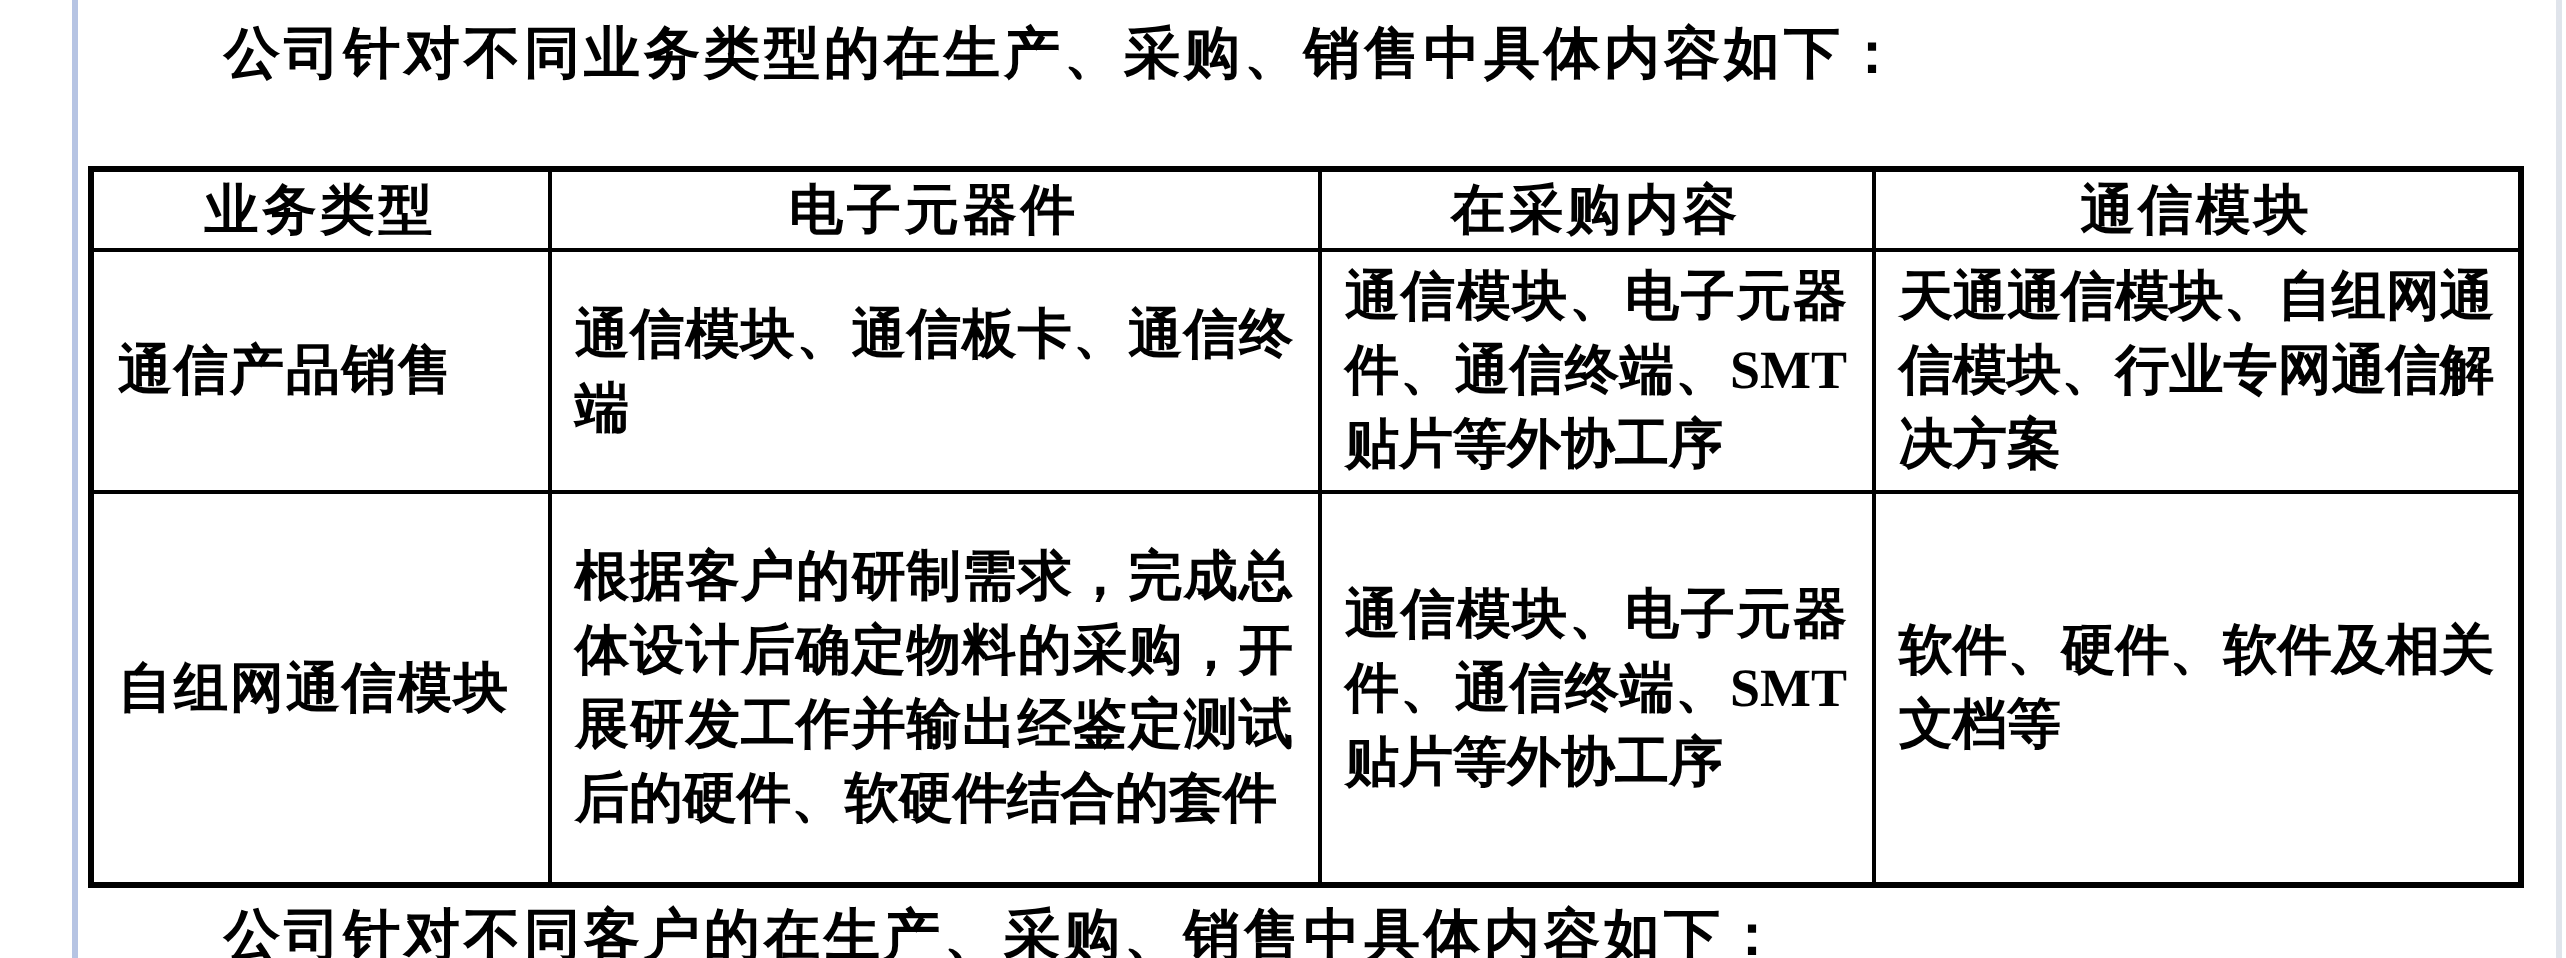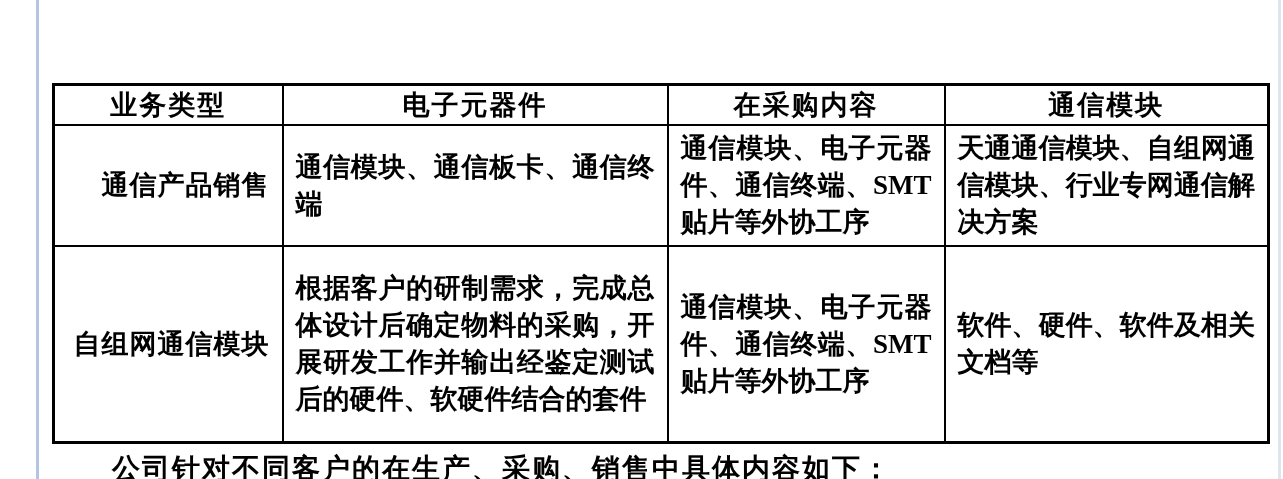--- a/index.html
+++ b/index.html
@@ -39,21 +39,21 @@
     font-weight: bold;
     letter-spacing: 2px;
     white-space: nowrap;
     line-height: 34px;
   }
   .para.intro { top: 11px; }
   .para.closing { top: 452px; }
 
   table.biz-table {
     position: absolute;
-    left: 52px;
+    left: 44px;
     top: 83px;
     width: 1215px;
     border-collapse: collapse;
     table-layout: fixed;
     border: 3px solid #000000;
     font-size: 27px;
     font-weight: bold;
   }
   .biz-table th,
   .biz-table td {
@@ -68,37 +68,38 @@
     letter-spacing: 2px;
     font-weight: bold;
     padding: 0 4px;
   }
   .biz-table td {
     padding: 4px 12px;
   }
   .biz-table tr.row-1 td { height: 106px; }
   .biz-table tr.row-2 td { height: 186px; }
   td.cell-type {
-    text-align: right;
+    text-align: left;
     letter-spacing: 1px;
     white-space: nowrap;
   }
   td.cell-body {
     text-align: justify;
     text-justify: inter-character;
   }
 </style>
 </head>
 <body>
 
 <div class="page">
 
   <div class="left-rule"></div>
   <div class="right-rule"></div>
 
+  <div class="para intro">公司针对不同业务类型的在生产、采购、销售中具体内容如下：</div>
 
   <table class="biz-table">
     <colgroup>
       <col style="width:229px">
       <col style="width:385px">
       <col style="width:277px">
       <col style="width:324px">
     </colgroup>
     <thead>
       <tr>

